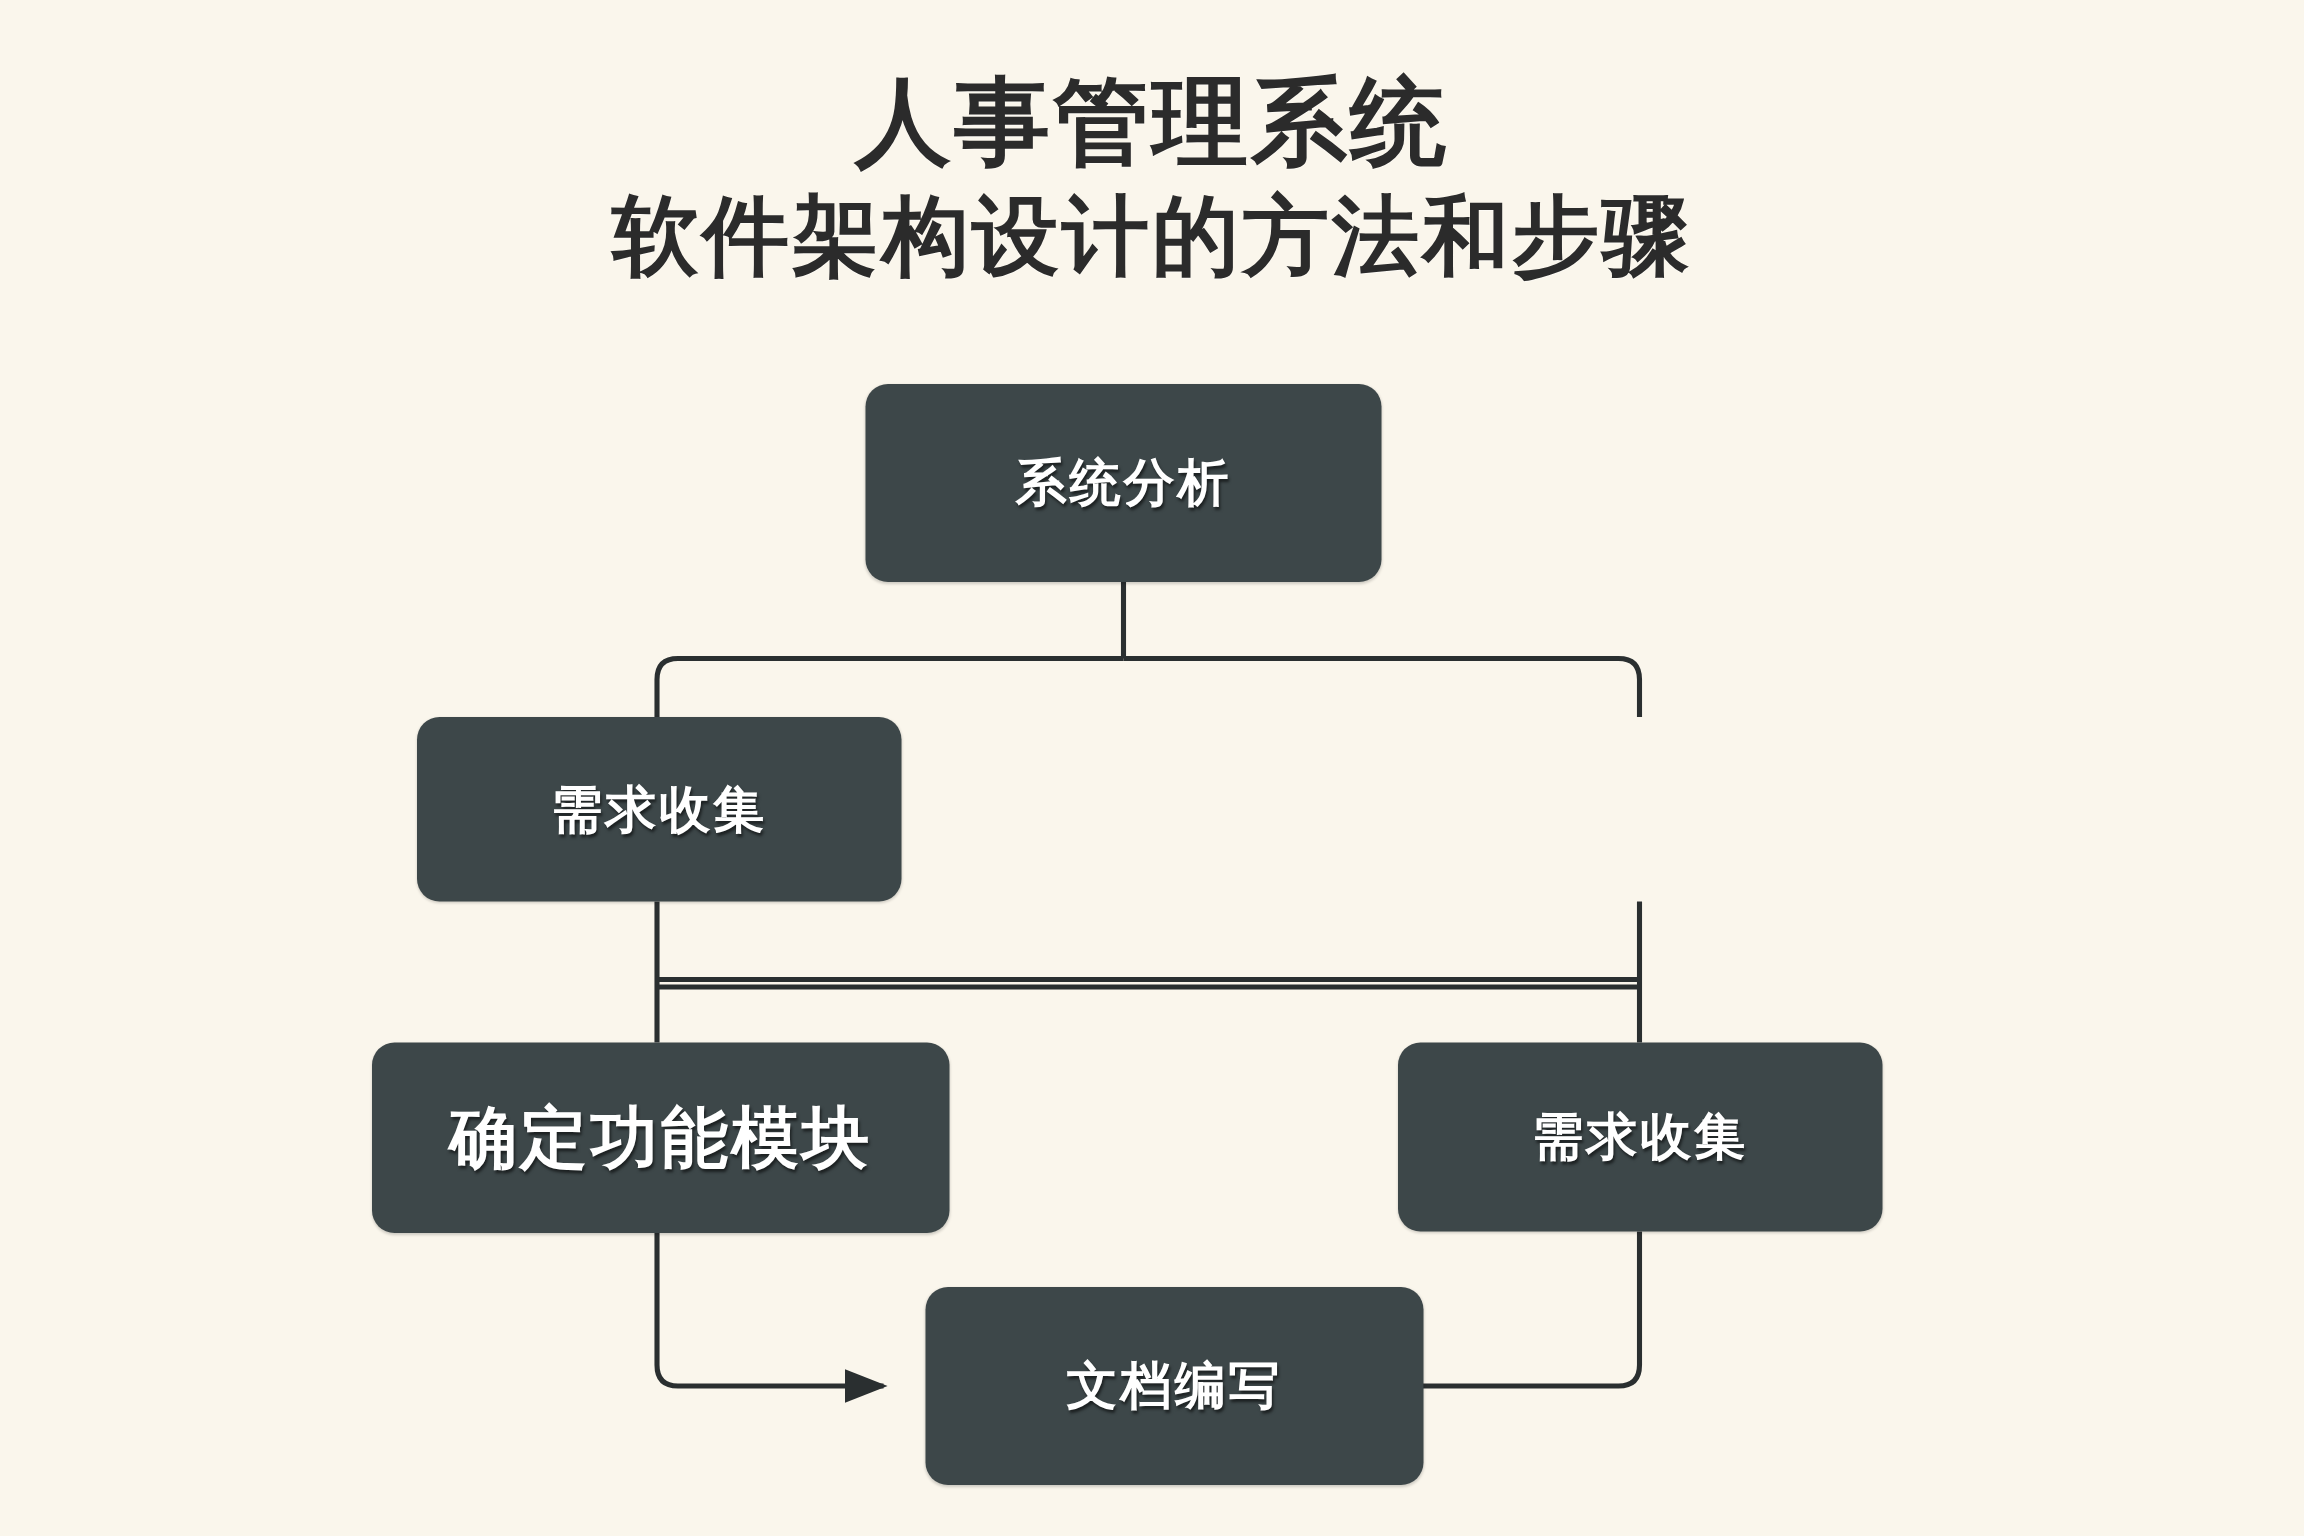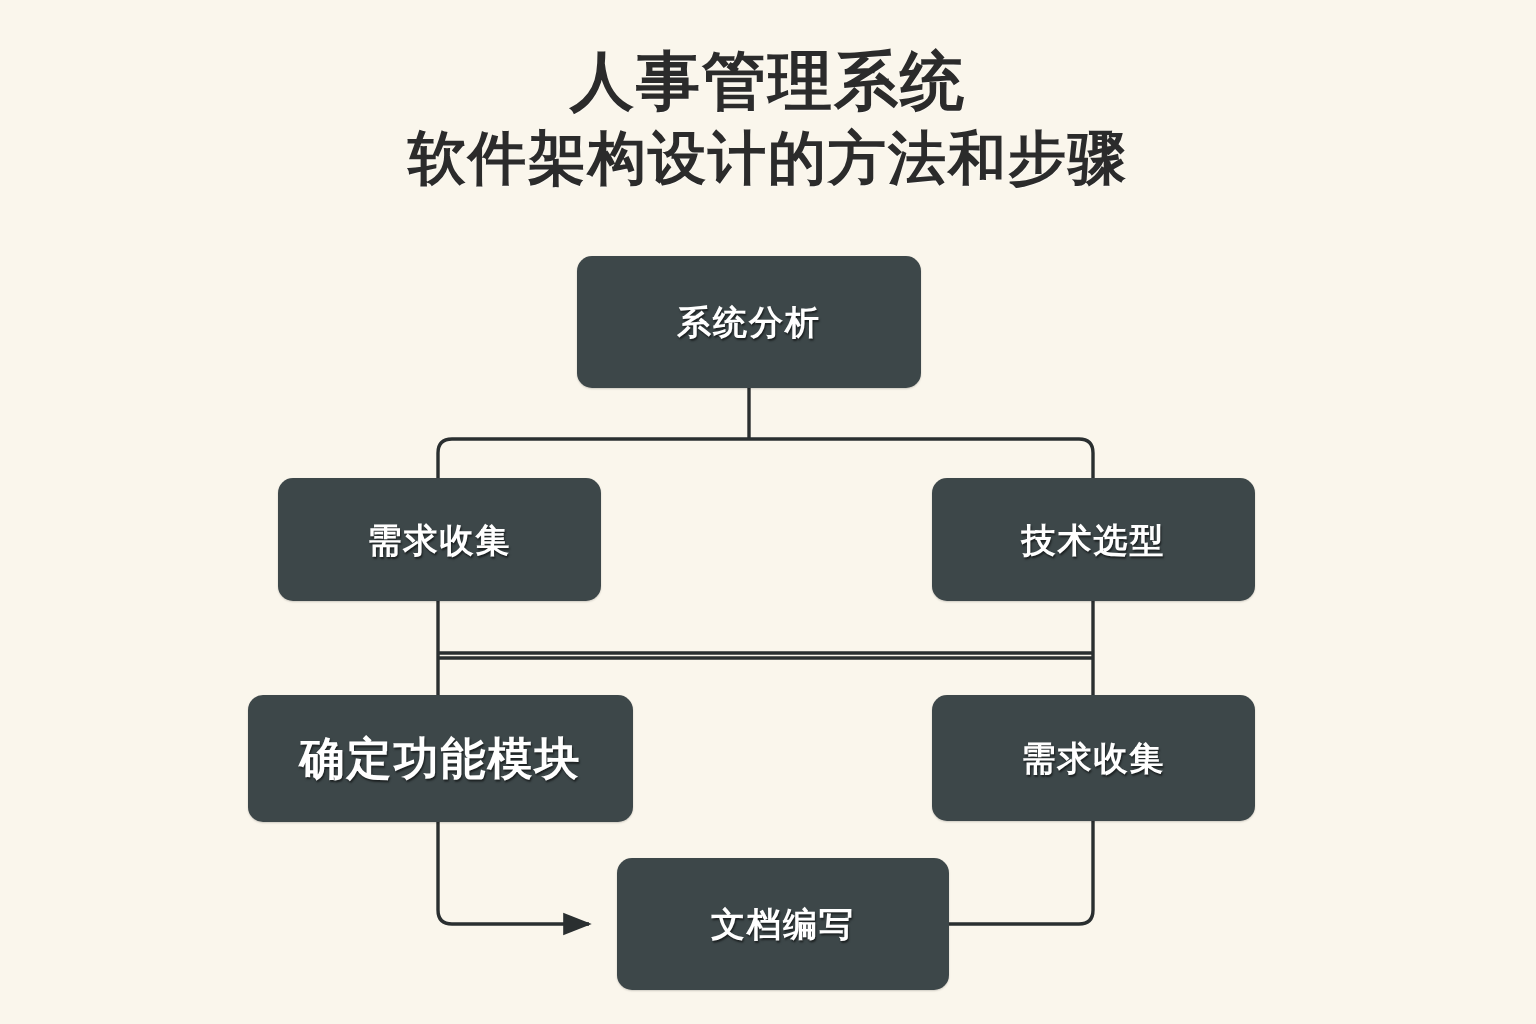--- a/index.html
+++ b/index.html
@@ -124,23 +124,20 @@
   </svg>
 
   <div class="node" id="node-system-analysis">
     <span class="node-label">系统分析</span>
   </div>
 
   <div class="node" id="node-requirements">
     <span class="node-label">需求收集</span>
   </div>
 
-  <div class="node" id="node-tech-selection">
-    <span class="node-label">技术选型</span>
-  </div>
 
   <div class="node" id="node-function-modules">
     <span class="node-label">确定功能模块</span>
   </div>
 
   <div class="node" id="node-architecture">
     <span class="node-label">需求收集</span>
   </div>
 
   <div class="node" id="node-documentation">

